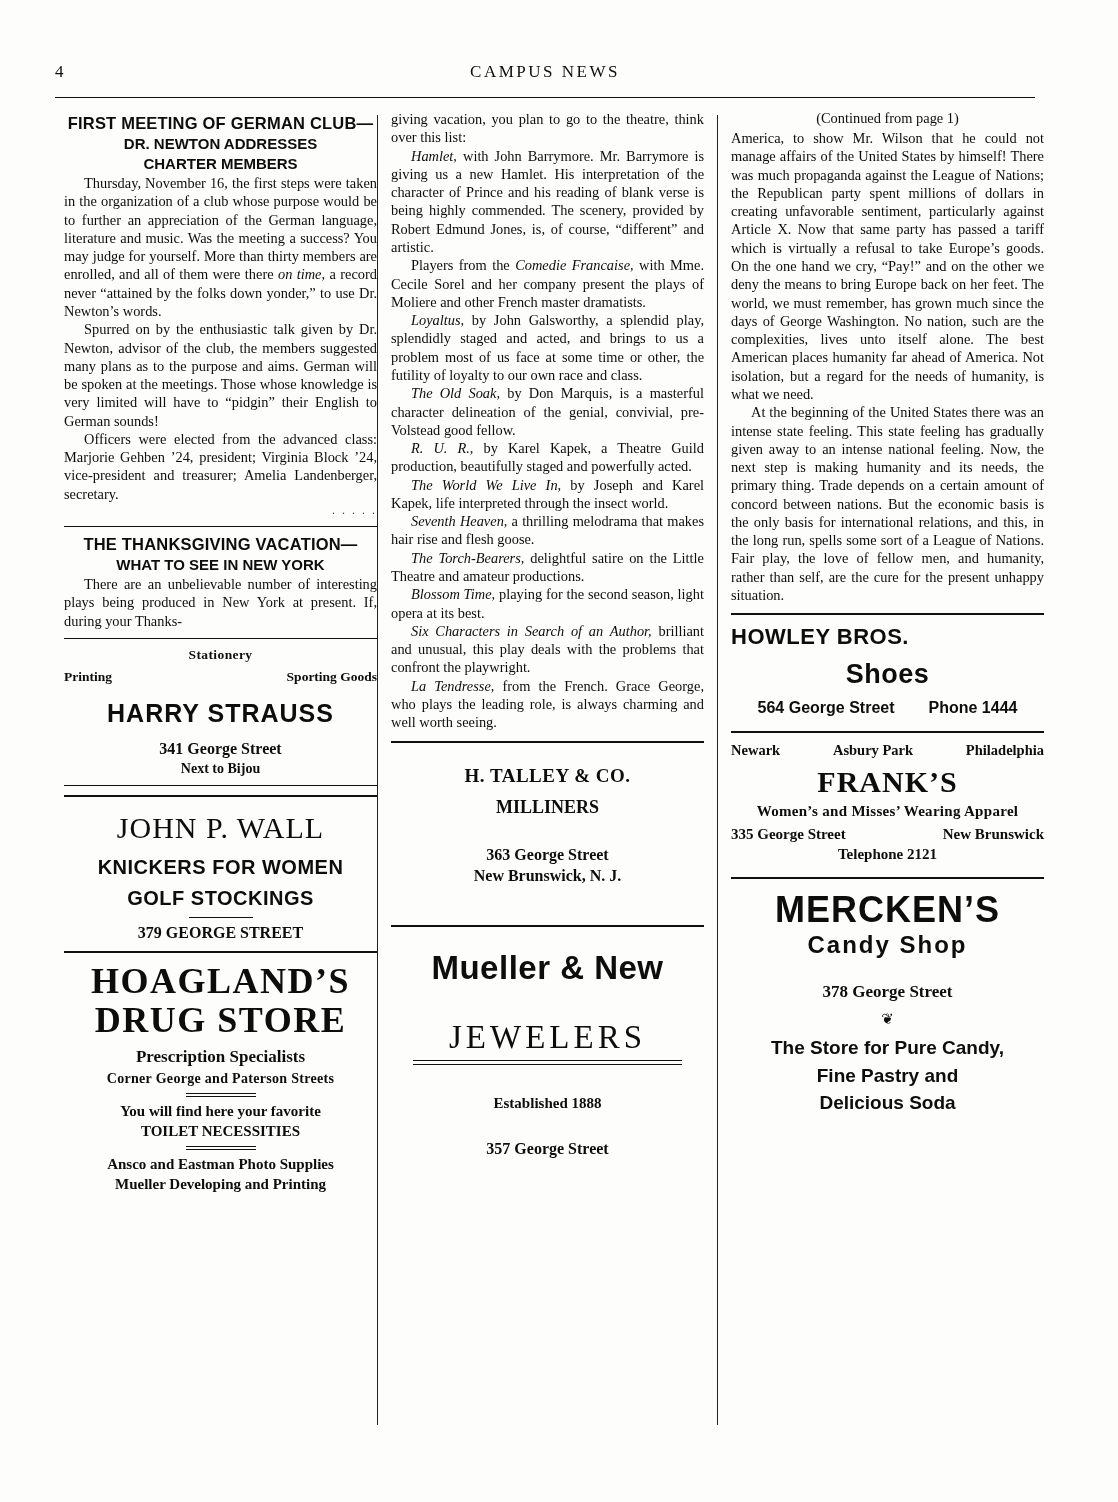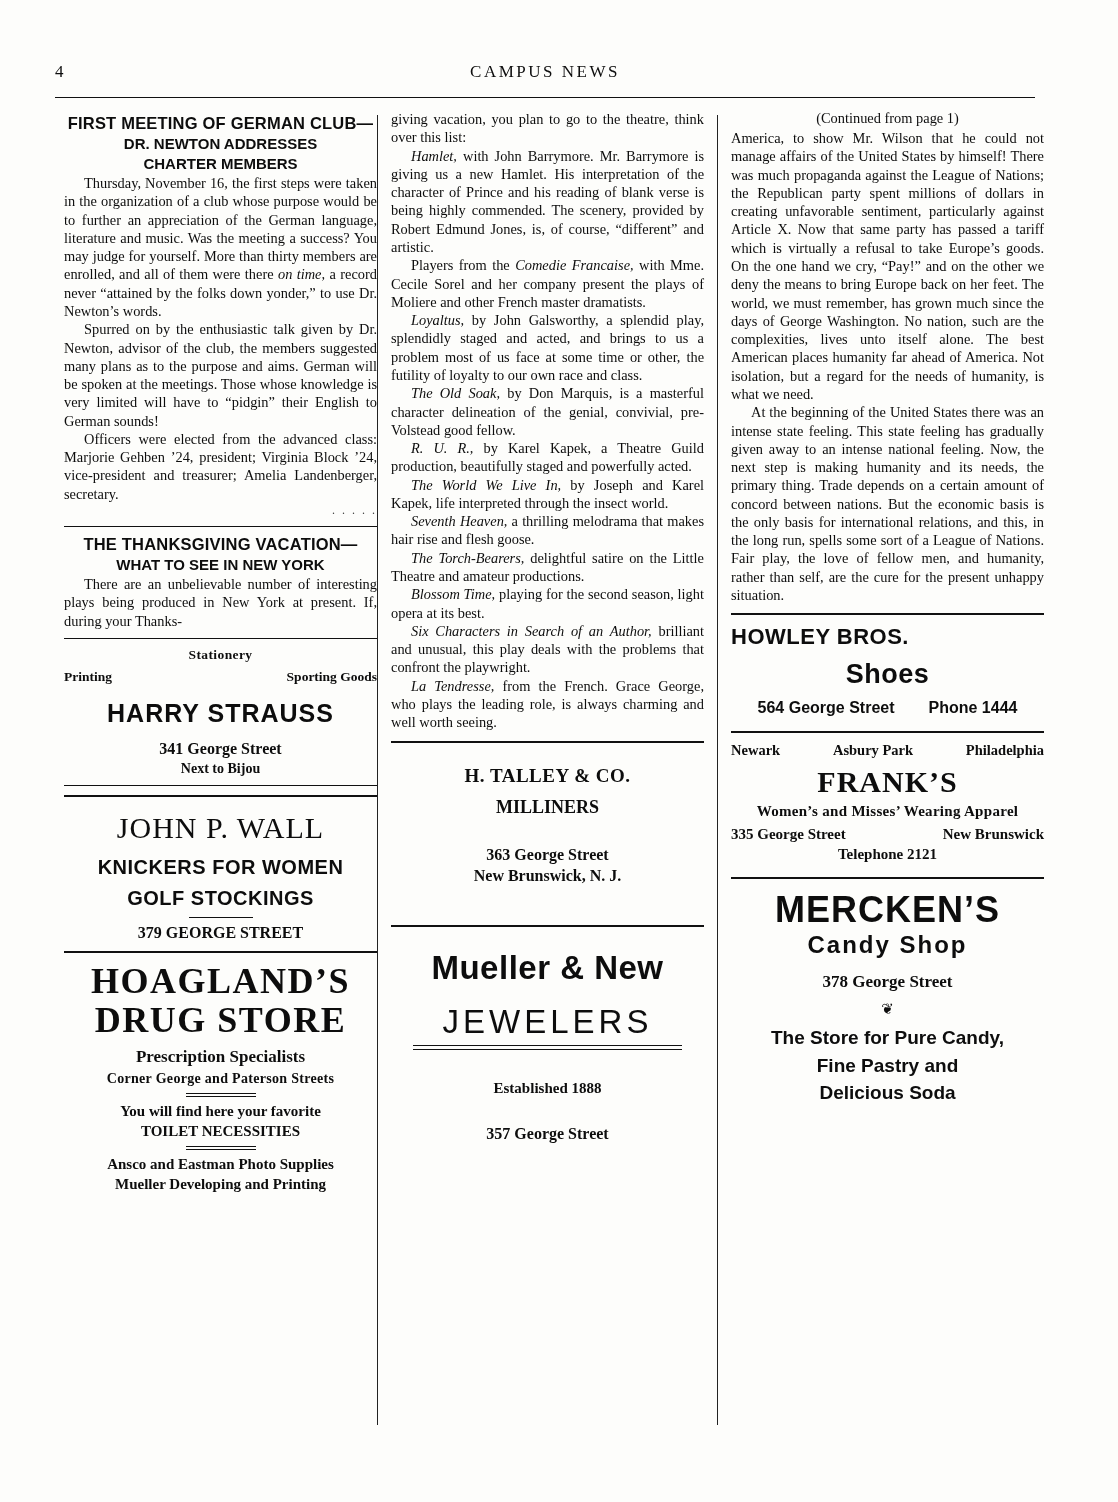--- a/index.html
+++ b/index.html
@@ -241,24 +241,24 @@
     font-family: "Liberation Sans", sans-serif;
     font-weight: bold;
     font-size: 16px;
     margin-top: 4px;
   }
   .ornament {
     font-size: 15px;
     margin: 8px 0 6px 0;
   }
   .jewelers {
-    font-family: Liberation Sans, sans-serif;
+    font-family: Liberation Serif, serif;
     font-size: 33px;
     letter-spacing: 4px;
-    margin: 16px 0 2px 0;
+    margin: 32px 0 2px 0;
   }
   .rule-under {
     border: none;
     border-top: 1.6px solid #111;
     width: 86%;
     margin: 4px auto 0 auto;
   }
   .rule-under2 {
     border: none;
     border-top: 1.2px solid #111;
@@ -422,21 +422,21 @@
             <span>New Brunswick</span>
           </div>
           <div class="small-bold2">Telephone 2121</div>
         </div>
 
         <hr class="thick" style="margin-top:14px">
 
         <div class="ad">
           <div class="huge-sans" style="font-size:36px;letter-spacing:1px;margin-top:10px">MERCKEN’S</div>
           <div class="huge-sans" style="font-size:24px;letter-spacing:2px">Candy Shop</div>
-          <div class="addr" style="margin-top:14px;font-size:17px">378 George Street</div>
+          <div class="addr" style="margin-top:24px;font-size:17px">378 George Street</div>
           <div class="ornament">❦</div>
           <div class="sans-md" style="font-size:19px">The Store for Pure Candy,</div>
           <div class="sans-md" style="font-size:19px">Fine Pastry and</div>
           <div class="sans-md" style="font-size:19px">Delicious Soda</div>
         </div>
       </div>
     </div>
 
   </div>
 </div>

